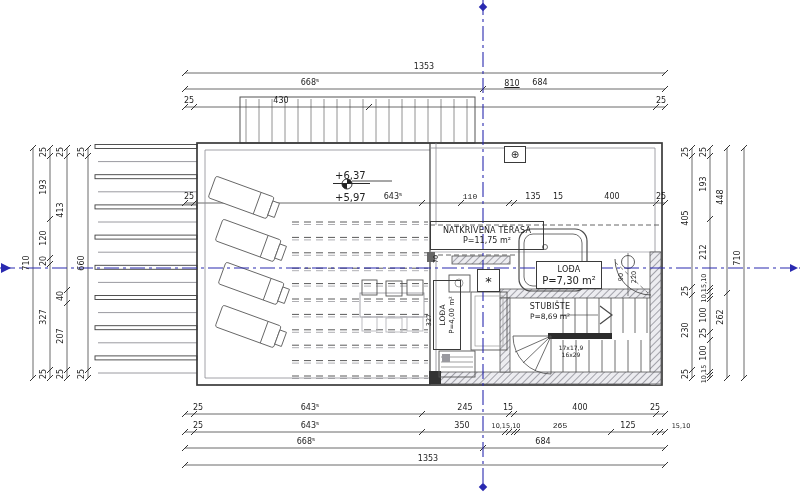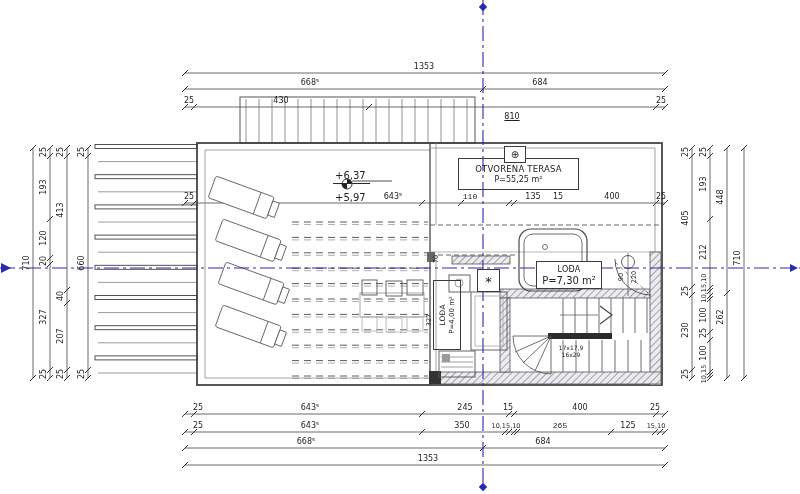--- a/index.html
+++ b/index.html
@@ -318,38 +318,42 @@
   <g stroke="#2a2ab0" stroke-width="1.1" fill="#2a2ab0">
     <line x1="483" y1="0" x2="483" y2="494" stroke-dasharray="15 4 3 4"></line>
     <line x1="0" y1="268" x2="800" y2="268" stroke-dasharray="15 4 3 4"></line>
     <polygon points="1,263 11,268 1,273" stroke="none"></polygon>
     <polygon points="790,264 798,268 790,272" stroke="none"></polygon>
     <rect x="480" y="4" width="6" height="6" transform="rotate(45 483 7)" stroke="none"></rect>
     <rect x="480" y="484" width="6" height="6" transform="rotate(45 483 487)" stroke="none"></rect>
   </g>
 </svg>
 
-<div class="room-box" style="left:458px;top:158px;width:119px;height:30px;">
-  <div class="rn">OTVORENA TERASA</div>
-  <div class="ra">P=55,25 m²</div>
-</div>
-
+
+<div class="room-box" style="left:430px;top:221px;width:112px;height:27px;">
+  <div class="rn" style="font-size:8px">NATKRIVENA TERASA</div>
+  <div class="ra">P=11,75 m²</div>
+</div>
 
 <div class="room-box" style="left:536px;top:261px;width:64px;height:26px;background:#fff;">
   <div class="rn" style="font-size:8px">LOĐA</div>
   <div class="ra" style="font-size:10px">P=7,30 m²</div>
 </div>
 
 <div class="room-box" style="left:433px;top:280px;width:26px;height:68px;">
   <div class="vwrap" style="left:-21px;top:21px;width:68px;height:26px;">
     <div class="rn" style="font-size:7.5px">LOĐA</div>
     <div class="ra" style="font-size:7px">P=4,00 m²</div>
   </div>
 </div>
 
+<div class="room-box noborder" style="left:512px;top:300px;width:76px;height:22px;">
+  <div class="rn" style="font-size:8px">STUBIŠTE</div>
+  <div class="ra" style="font-size:7.5px">P=8,69 m²</div>
+</div>
 
 <div class="level">
   <div class="lu">+6,37</div>
   <div class="ll">+5,97</div>
 </div>
 
 <div class="symbox" style="left:504px;top:146px;width:20px;height:15px;font-size:10px;line-height:15px;">
   <span>⊕</span>
 </div>
 
@@ -361,42 +365,42 @@
   <div>17x17,9</div>
   <div>16x29</div>
 </div>
 
 <div id="dim-labels">
       <span class="dim" style="left: 424px; top: 67px;">1353</span>
       <span class="dim" style="left: 310px; top: 83px;">668⁵</span>
       <span class="dim" style="left: 540px; top: 83px;">684</span>
       <span class="dim" style="left: 189px; top: 101px;">25</span>
       <span class="dim" style="left: 281px; top: 101px;">430</span>
-      <span class="dim" style="left: 512px; top: 117px; text-decoration: underline;">810</span>
+      <span class="dim" style="left: 512px; top: 84px; text-decoration: underline;">810</span>
       <span class="dim" style="left: 661px; top: 101px;">25</span>
       <span class="dim" style="left: 189px; top: 197px;">25</span>
       <span class="dim" style="left: 393px; top: 197px;">643⁵</span>
       <span class="dim" style="left: 470px; top: 197px; font-family: Liberation Mono, monospace;">110</span>
       <span class="dim" style="left: 533px; top: 197px;">135</span>
       <span class="dim" style="left: 558px; top: 197px;">15</span>
       <span class="dim" style="left: 612px; top: 197px;">400</span>
       <span class="dim" style="left: 661px; top: 197px;">25</span>
       <span class="dim" style="left: 198px; top: 408px;">25</span>
       <span class="dim" style="left: 310px; top: 408px;">643⁵</span>
       <span class="dim" style="left: 465px; top: 408px;">245</span>
       <span class="dim" style="left: 508px; top: 408px;">15</span>
       <span class="dim" style="left: 580px; top: 408px;">400</span>
       <span class="dim" style="left: 655px; top: 408px;">25</span>
       <span class="dim" style="left: 198px; top: 426px;">25</span>
       <span class="dim" style="left: 310px; top: 426px;">643⁵</span>
       <span class="dim" style="left: 462px; top: 426px;">350</span>
       <span class="dim sm" style="left: 506px; top: 426px;">10,15,10</span>
       <span class="dim" style="left: 560px; top: 426px; font-family: Liberation Mono, monospace;">265</span>
       <span class="dim" style="left: 628px; top: 426px;">125</span>
-      <span class="dim sm" style="left: 656px; top: 426px;">15,10</span>
+      <span class="dim sm" style="left: 681px; top: 426px;">15,10</span>
       <span class="dim" style="left: 306px; top: 442px;">668⁵</span>
       <span class="dim" style="left: 543px; top: 442px;">684</span>
       <span class="dim" style="left: 428px; top: 459px;">1353</span>
       <span class="dim v" style="left: 27px; top: 263px;">710</span>
       <span class="dim v" style="left: 44px; top: 152px;">25</span>
       <span class="dim v" style="left: 44px; top: 187px;">193</span>
       <span class="dim v" style="left: 44px; top: 238px;">120</span>
       <span class="dim v" style="left: 44px; top: 261px;">20</span>
       <span class="dim v" style="left: 44px; top: 317px;">327</span>
       <span class="dim v" style="left: 44px; top: 374px;">25</span>

